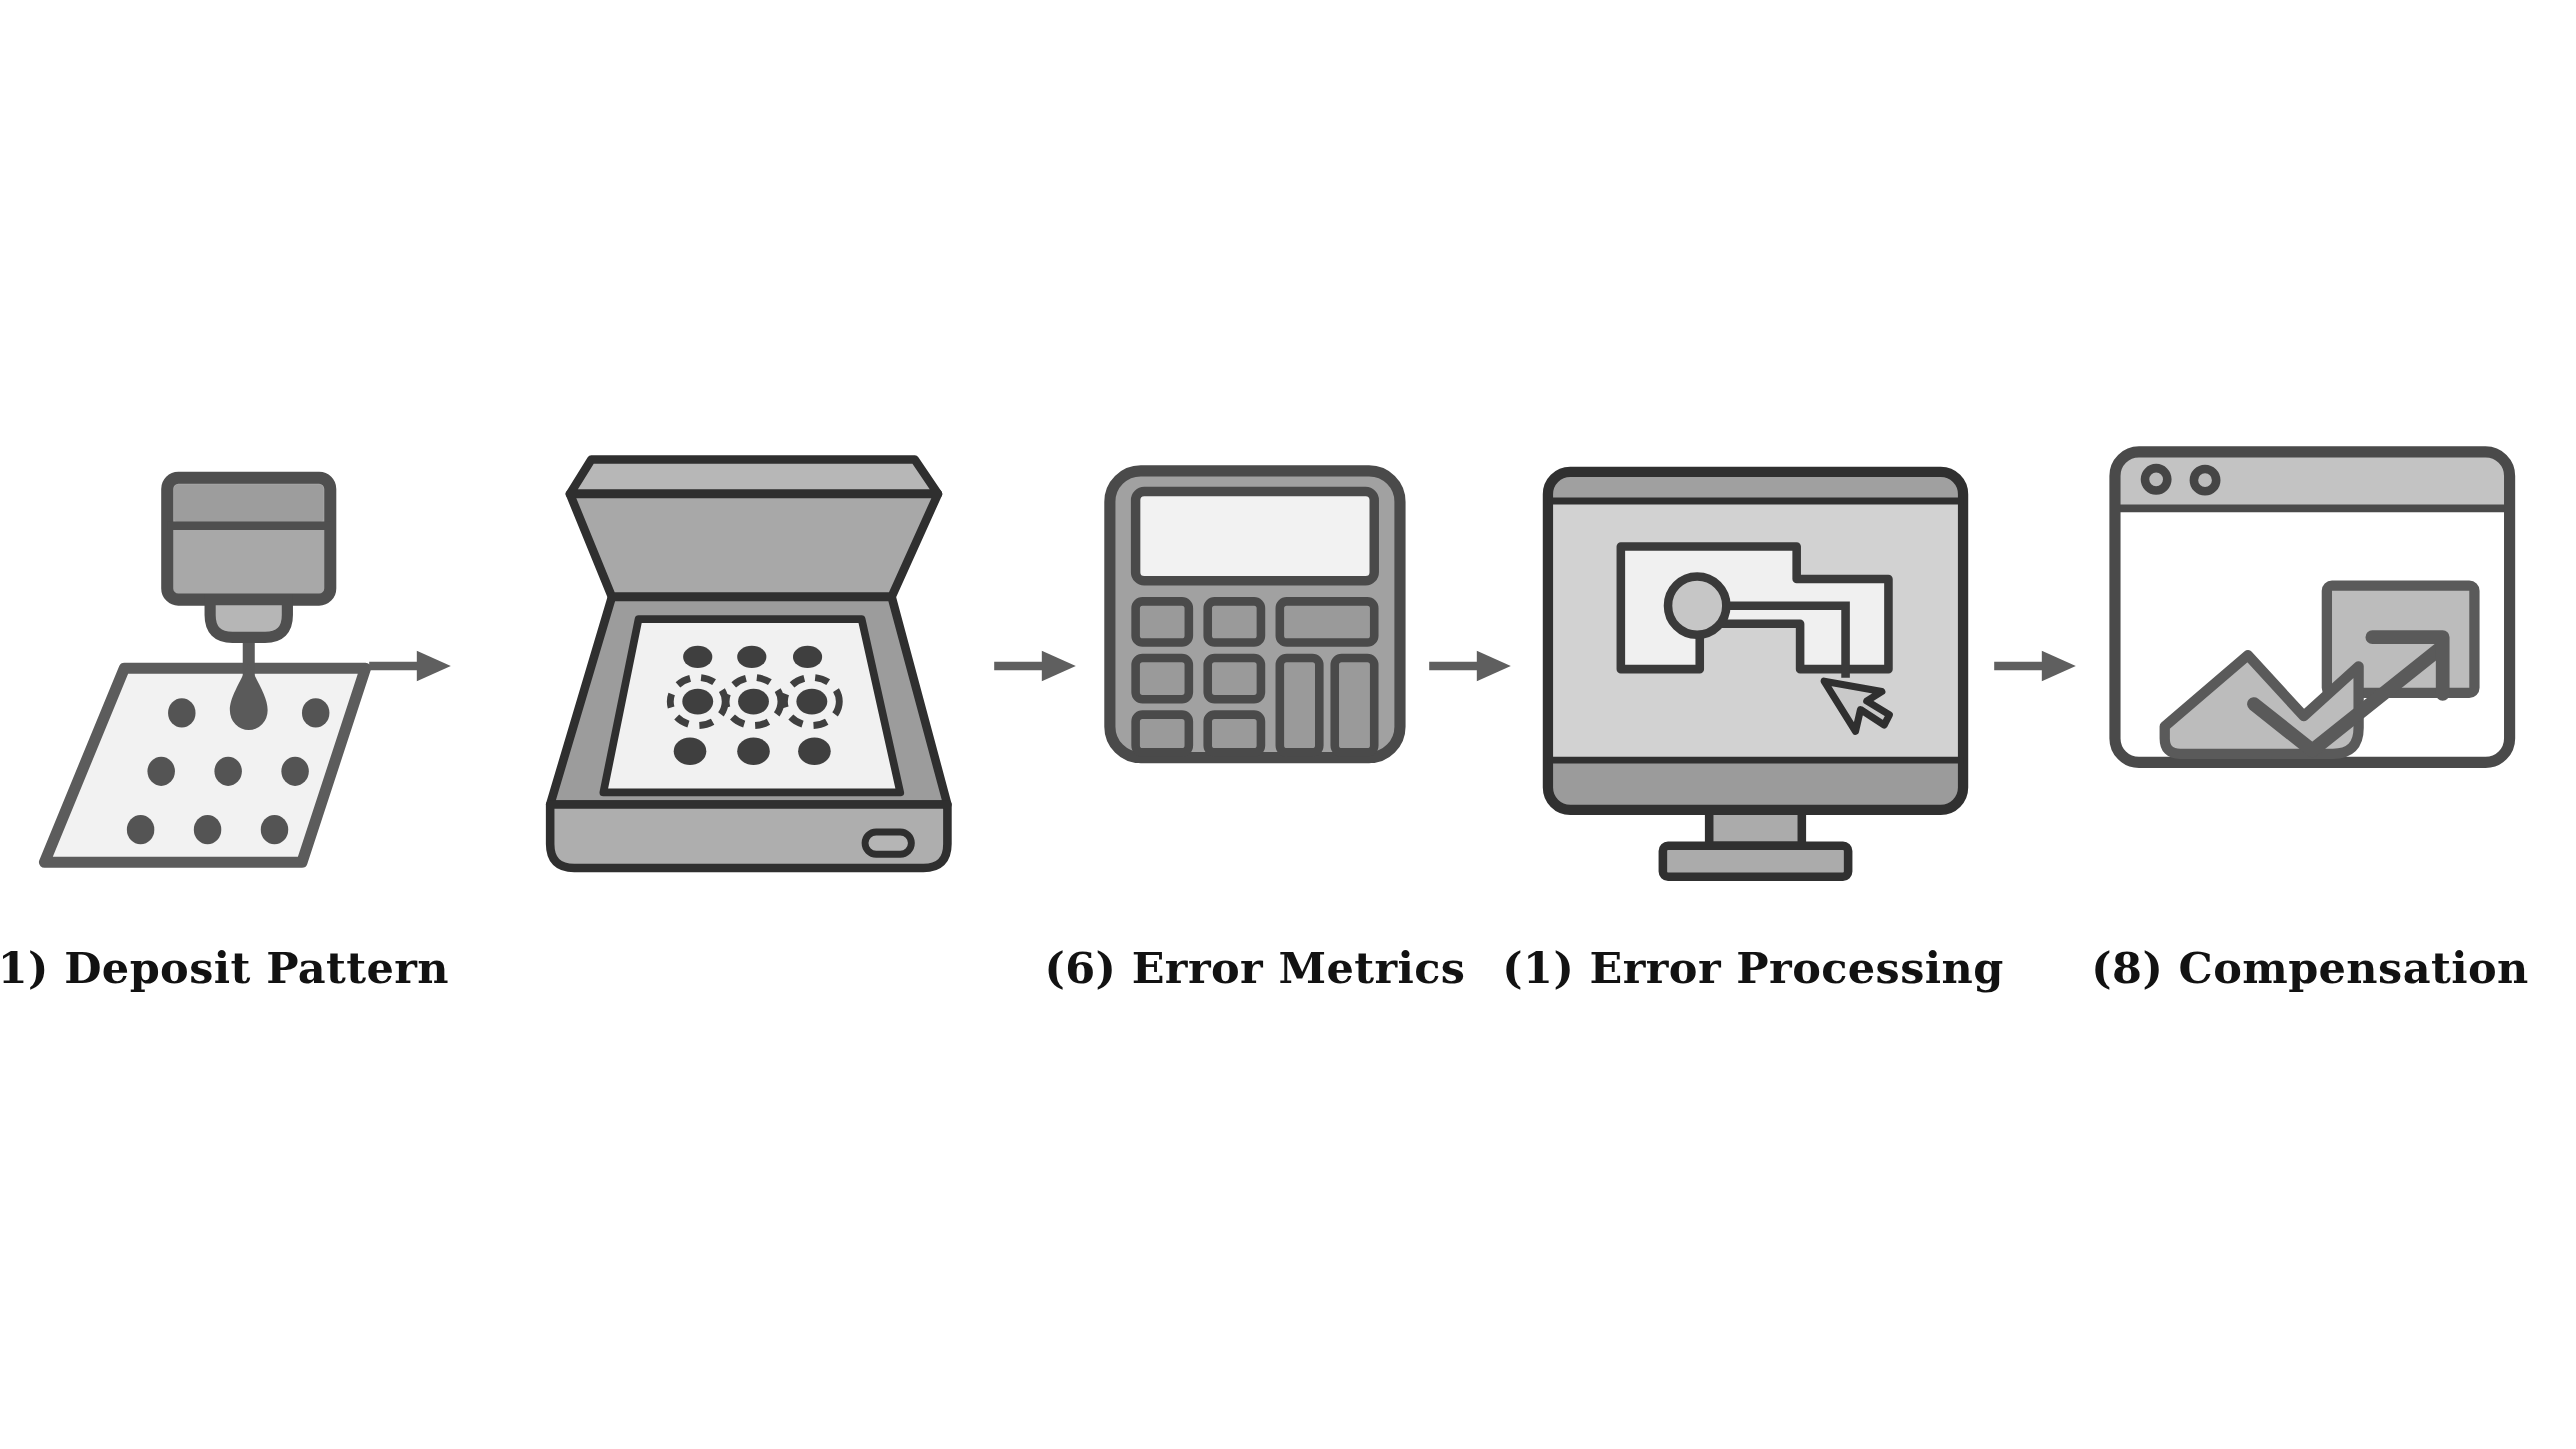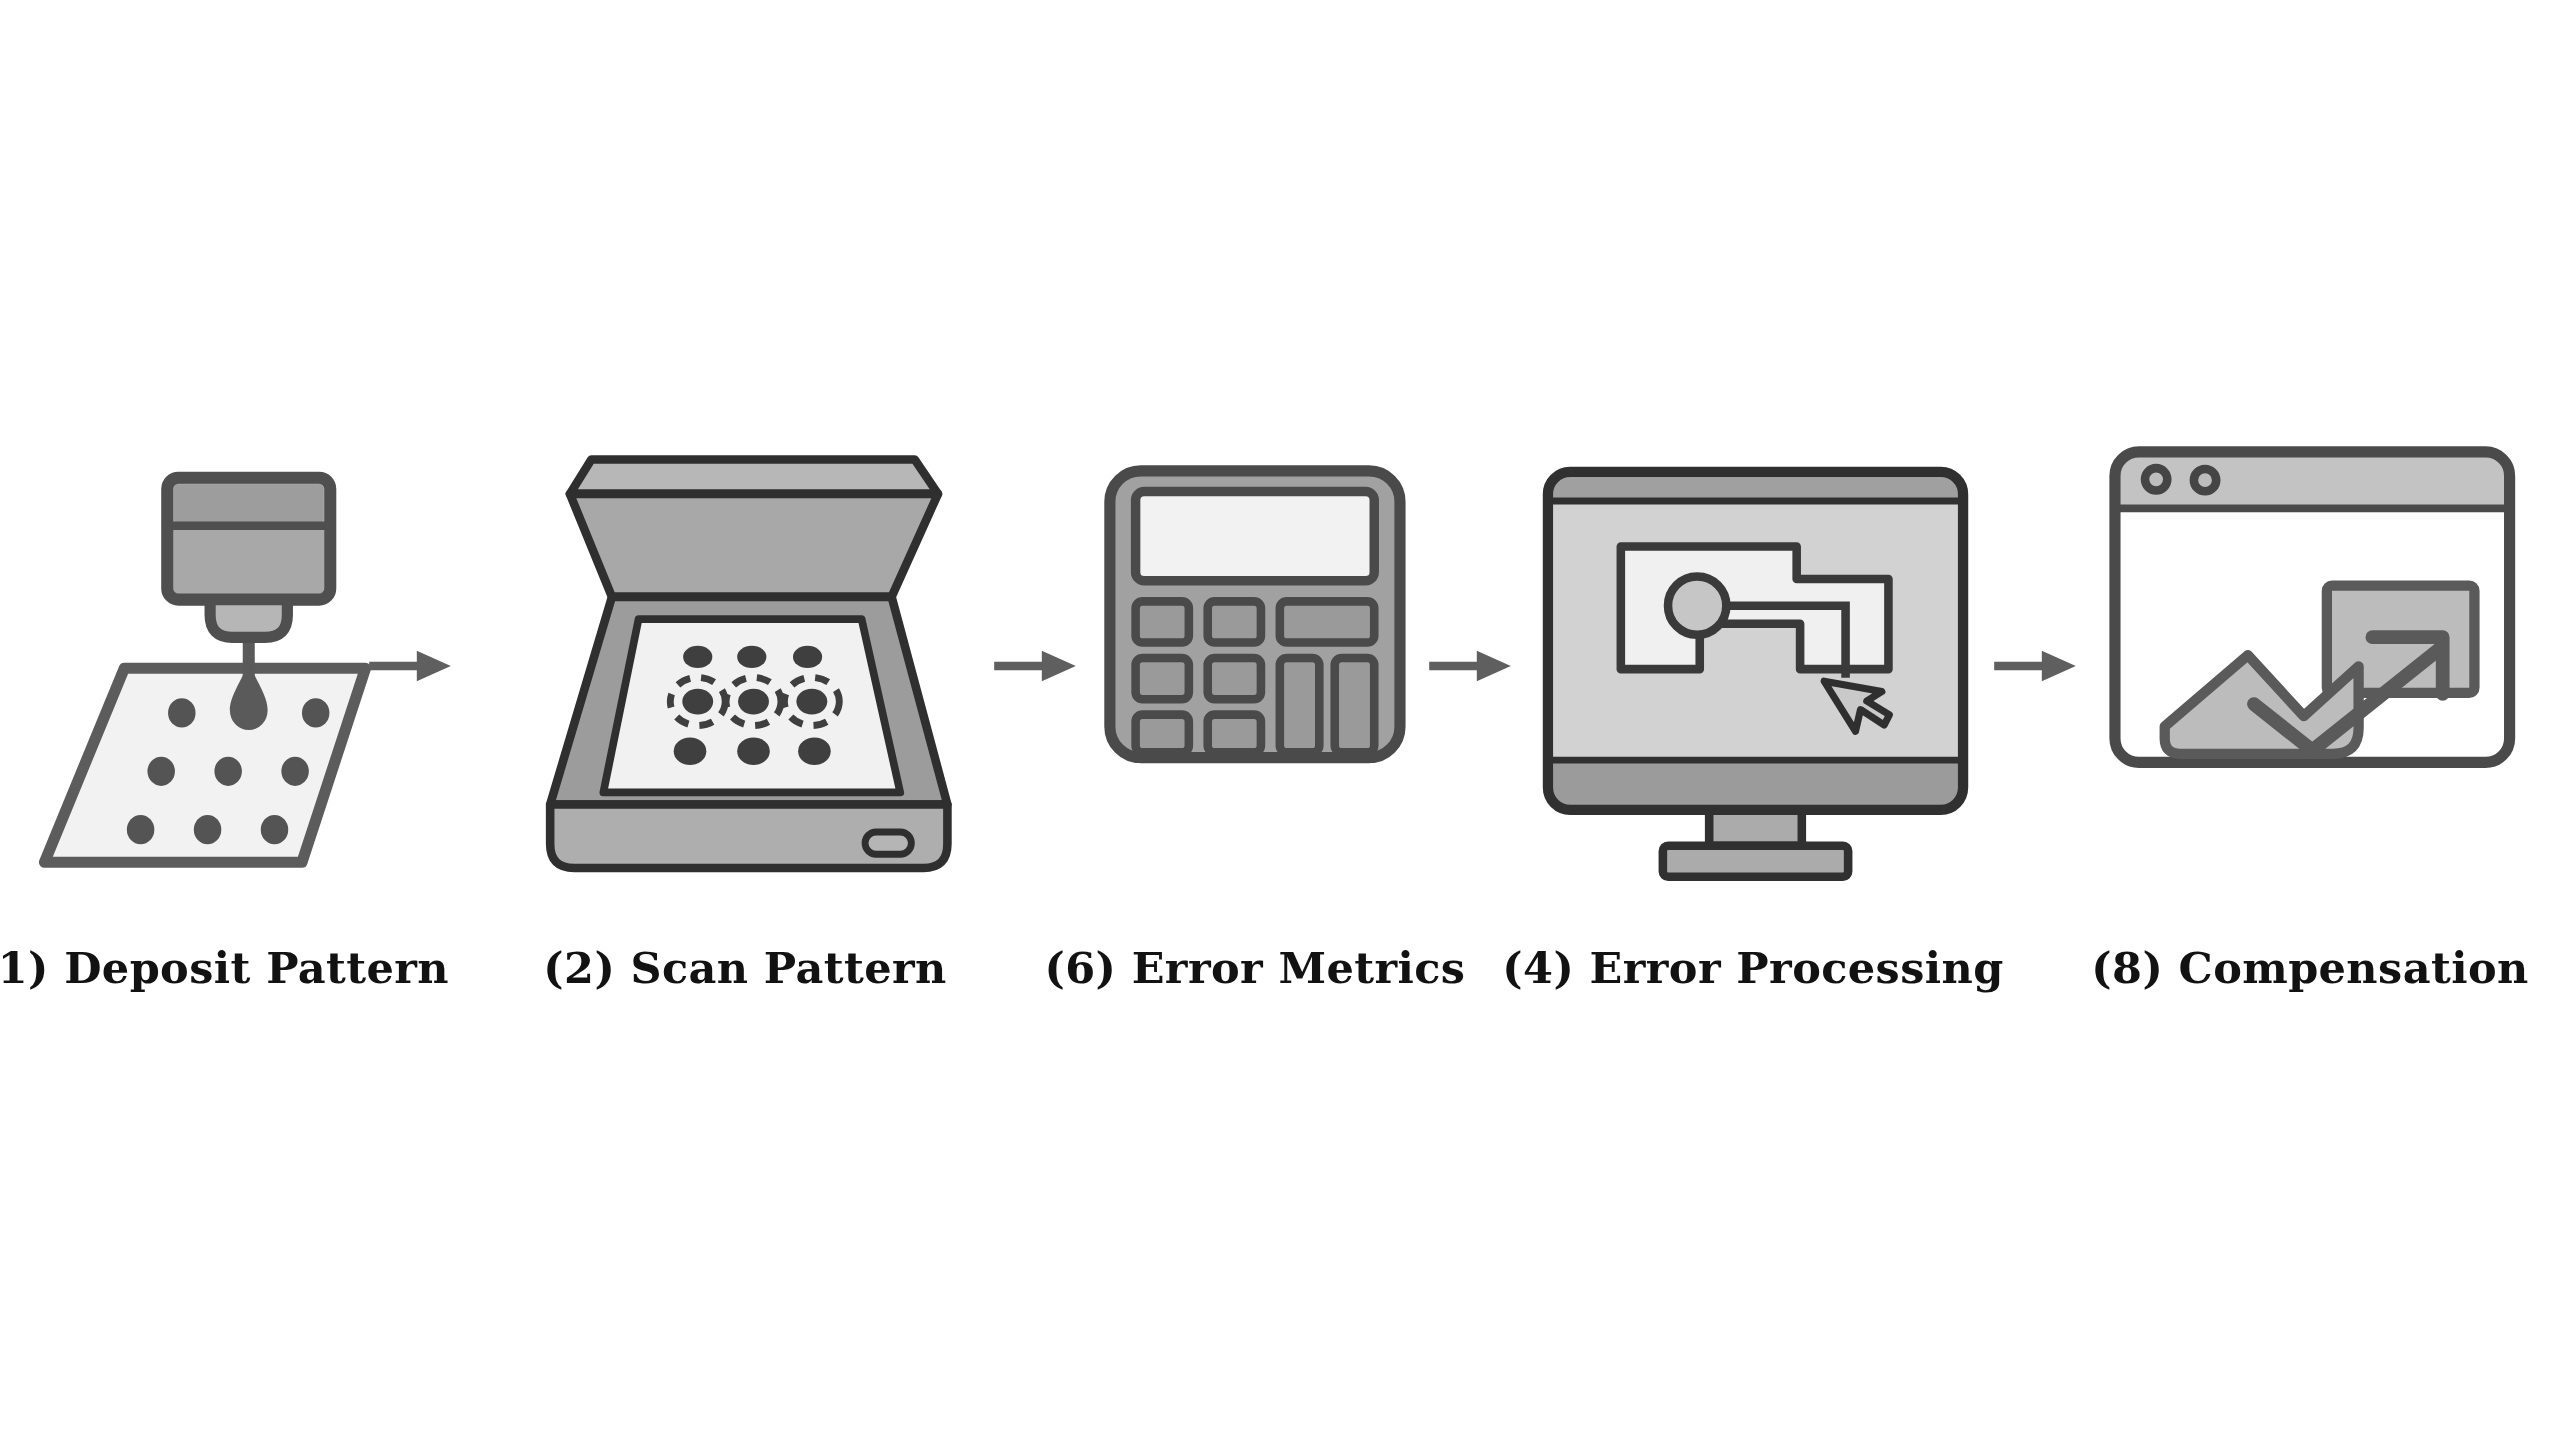--- a/index.html
+++ b/index.html
@@ -160,19 +160,18 @@
 
     <g>
       <rect x="255" y="164" width="172" height="125" rx="6" fill="#bcbcbc" stroke="#5a5a5a" stroke-width="12"></rect>
       <path d="M84,360 Q66,360 66,342 L66,328 L163,245 L228,316 L292,258 L292,330 Q292,360 262,360 Z" fill="#bcbcbc" stroke="#5a5a5a" stroke-width="12" stroke-linejoin="round"></path>
       <path d="M170,302 L238,356 L386,238" fill="none" stroke="#5a5a5a" stroke-width="16" stroke-linecap="round" stroke-linejoin="round"></path>
       <path d="M308,224 L390,224 L390,290" fill="none" stroke="#5a5a5a" stroke-width="16" stroke-linecap="round" stroke-linejoin="round"></path>
     </g>
   </svg>
 
   <div class="step-label" style="left:213px">(1) Deposit Pattern</div>
-  <div class="step-label" style="left:745px">(2) Scan Pattern</div>
   <div class="step-label" style="left:1255px">(6) Error Metrics</div>
-  <div class="step-label" style="left:1753px">(4) Error Processing</div>
+  <div class="step-label" style="left:1753px">(1) Error Processing</div>
   <div class="step-label" style="left:2310px">(8) Compensation</div>
 
 </div>
 
 
 </body></html>

